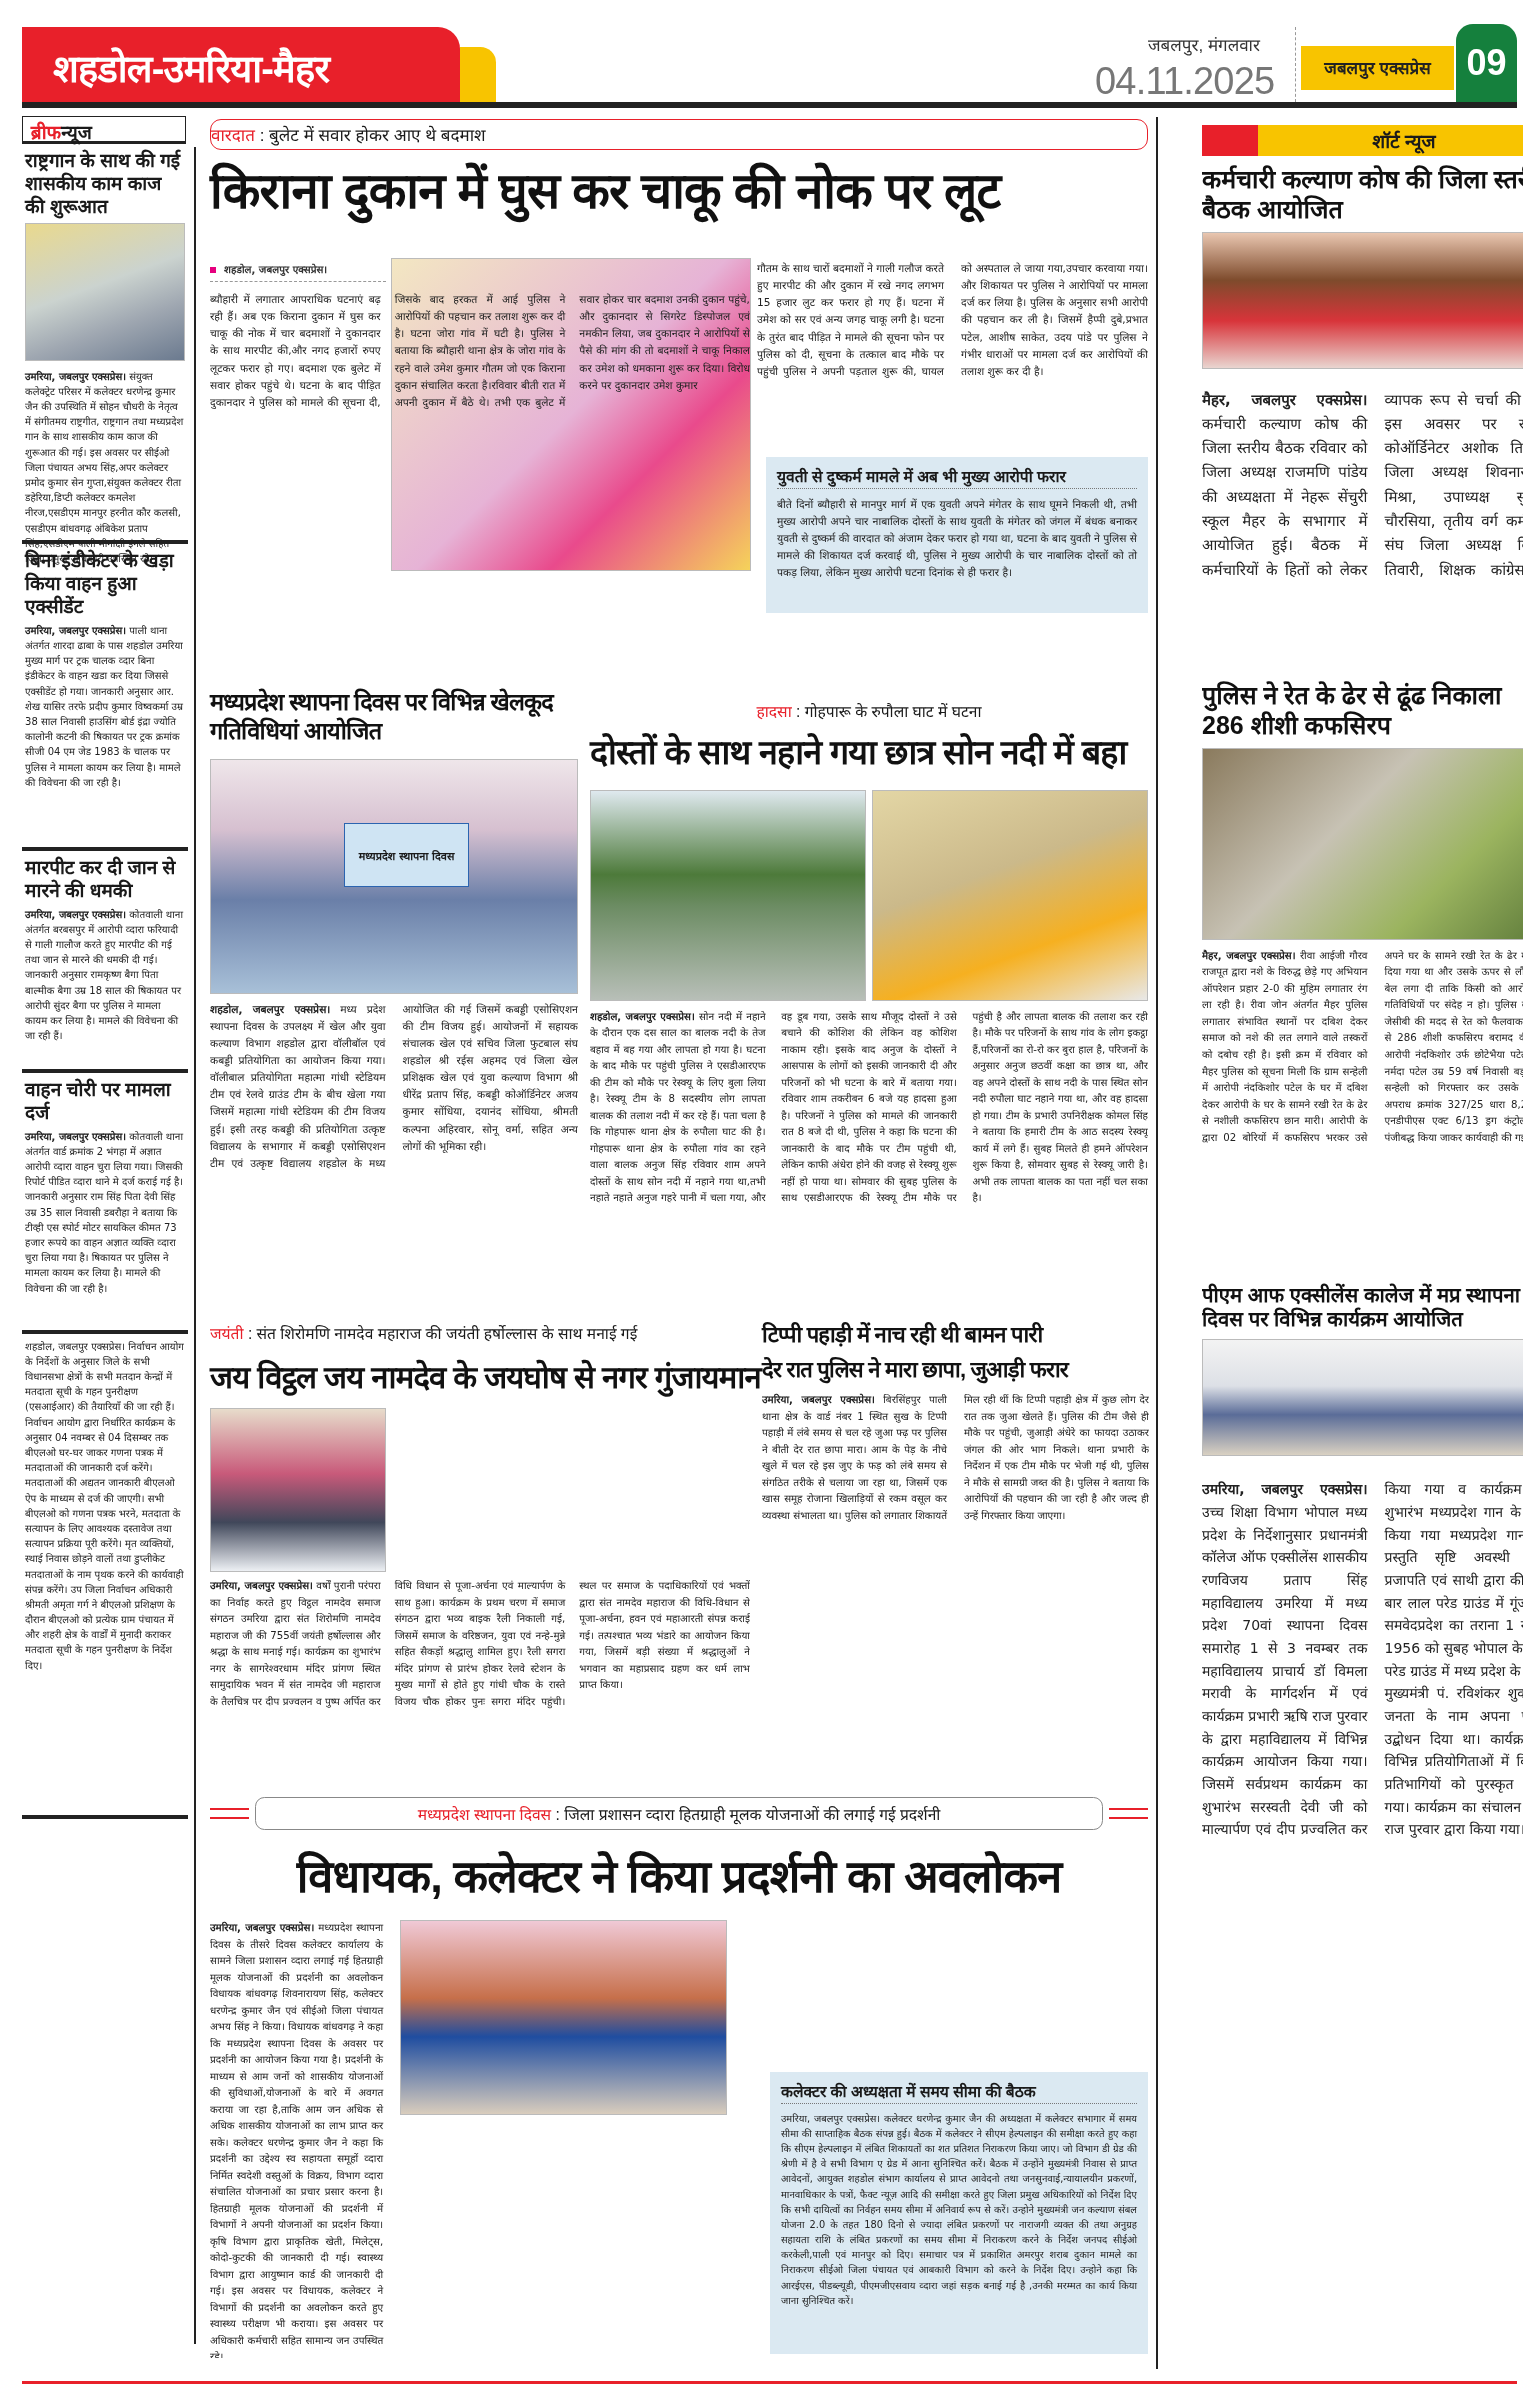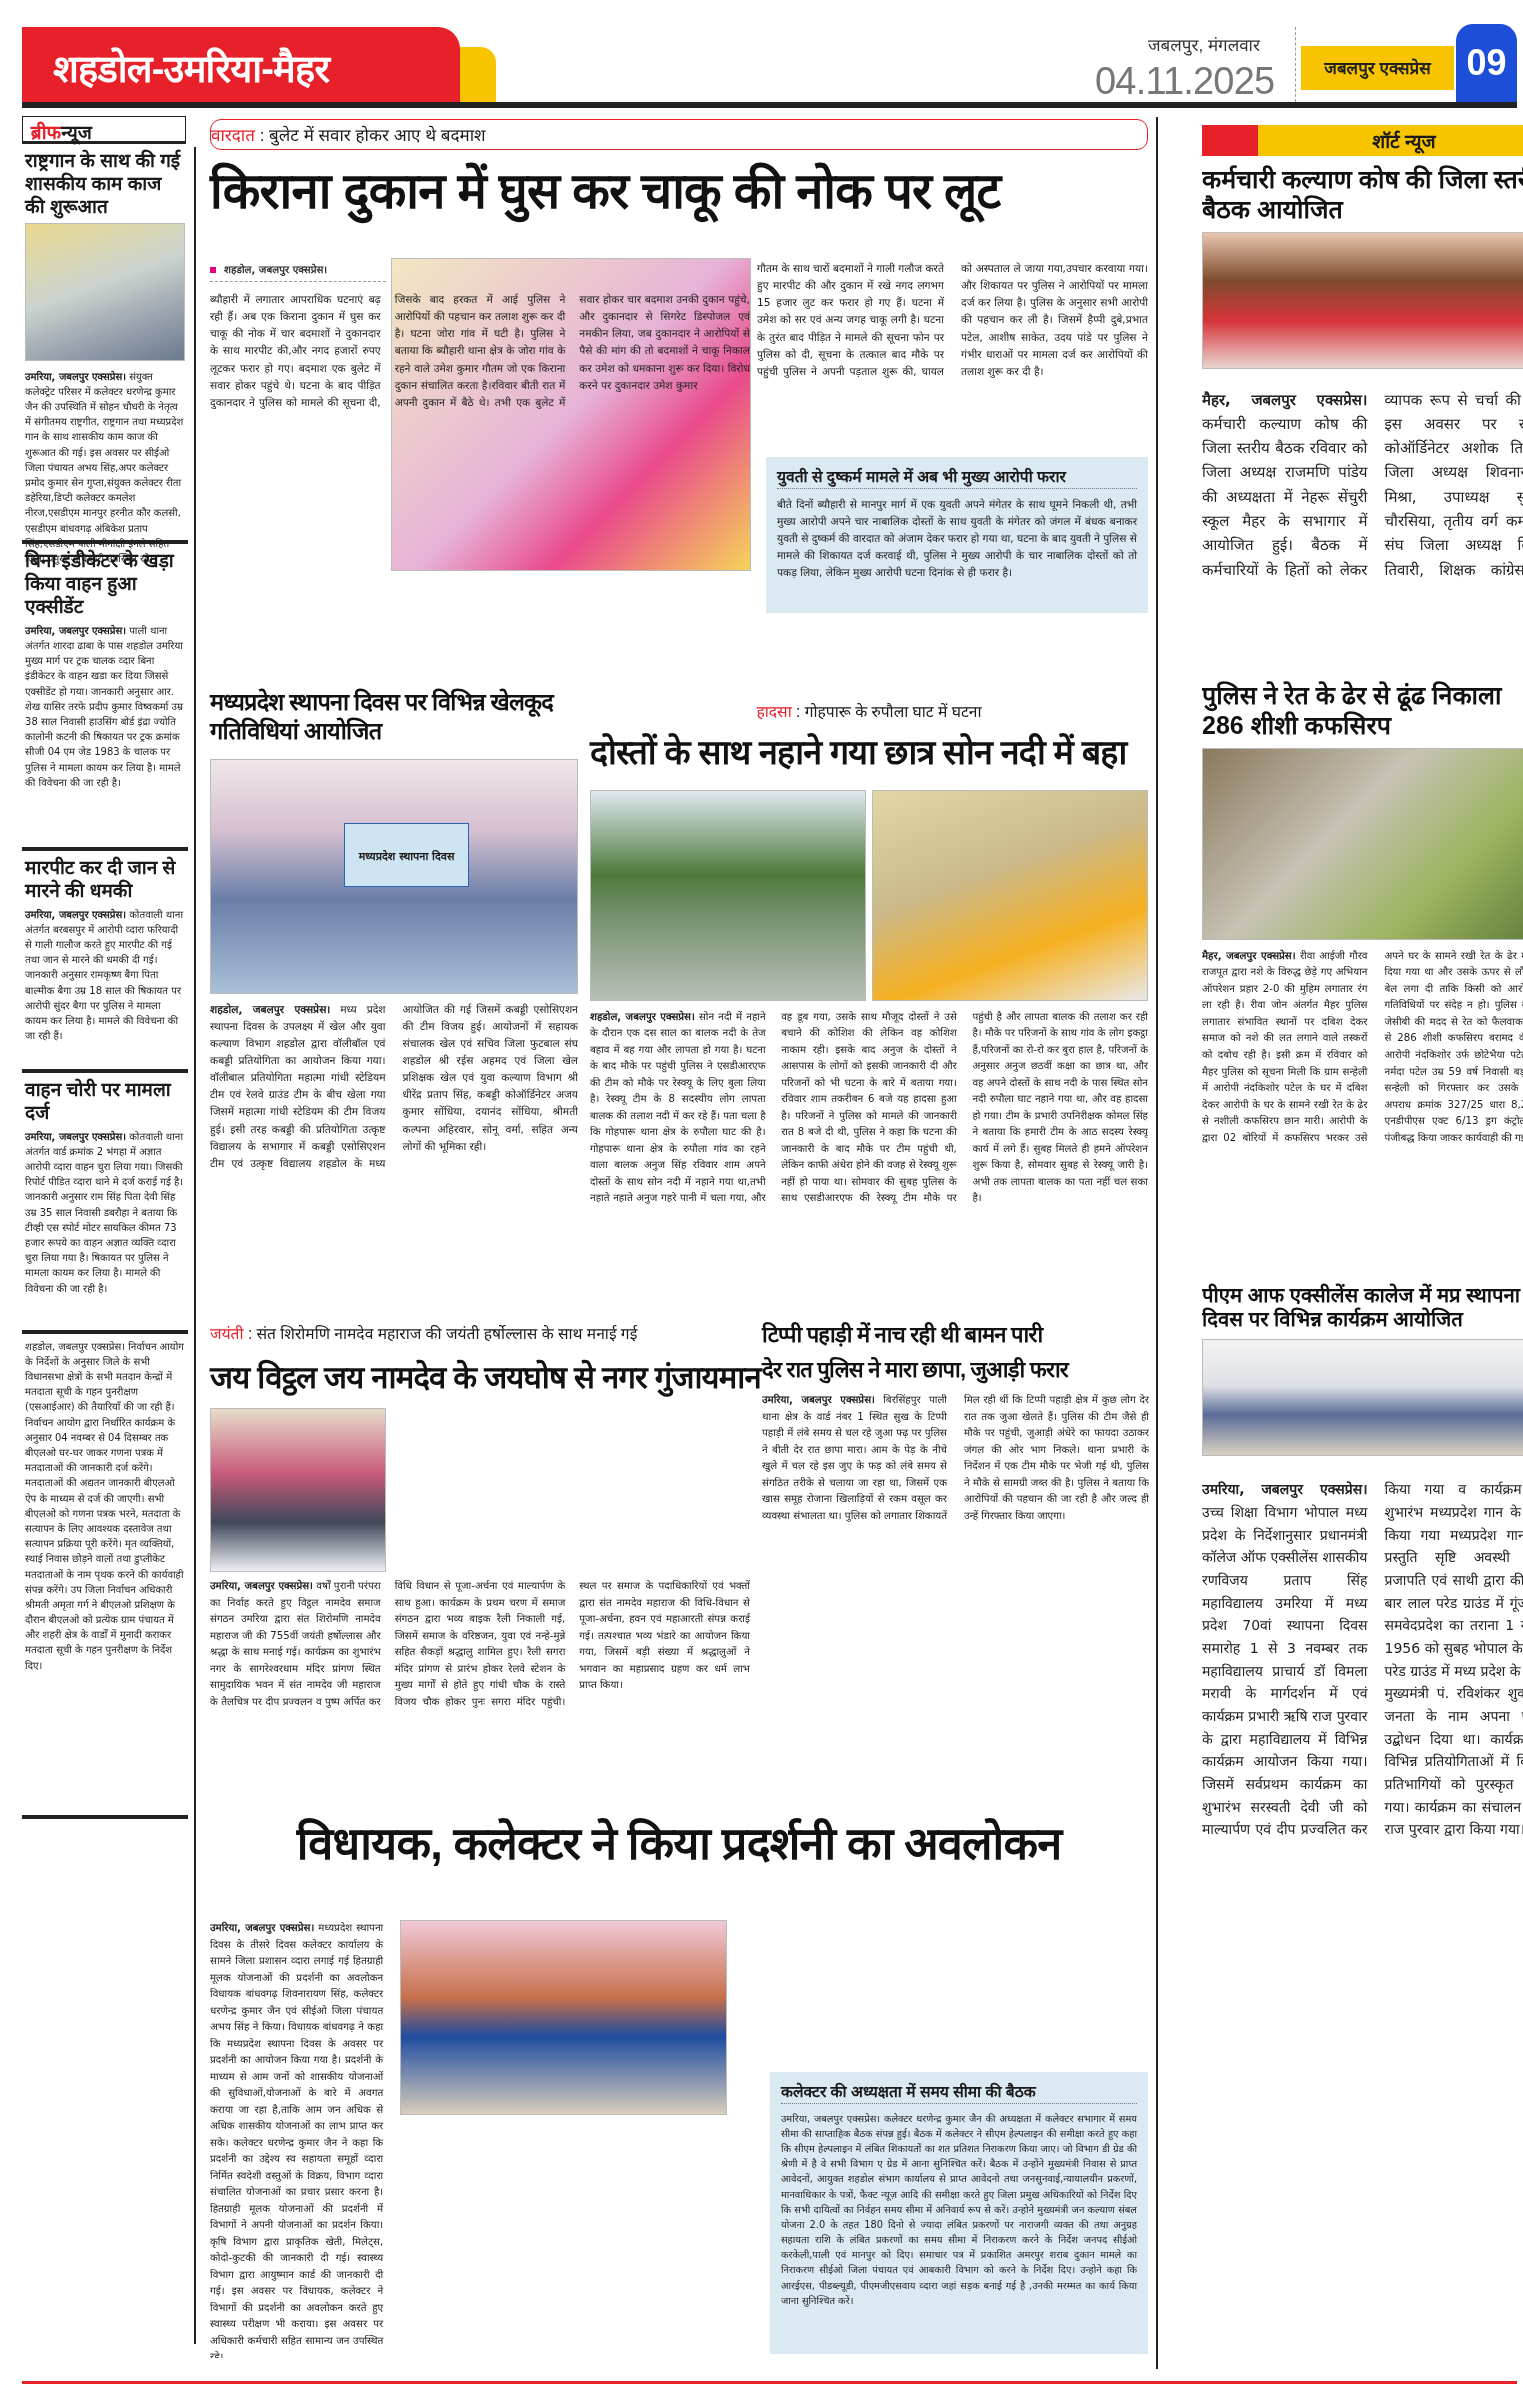--- a/index.html
+++ b/index.html
@@ -7,21 +7,21 @@
 .abs{position:absolute}
 
 #masthead{left:22px;top:26.6px;width:1495px;height:80px}
 .mh-red{position:absolute;left:0;top:0;width:438px;height:75px;background:#e8202a;border-top-right-radius:22px}
 .mh-yellow{position:absolute;left:438px;top:20.3px;width:36px;height:55px;background:#f8c400;border-top-right-radius:15.6px}
 .mh-title{position:absolute;left:31px;top:14px;font-size:38px;font-weight:bold;color:#fff;font-family:"Liberation Sans",sans-serif;letter-spacing:-0.8px}
 .mh-city{position:absolute;left:1126px;top:6.3px;font-size:17px;color:#333;font-family:"Liberation Sans",sans-serif}
 .mh-date{position:absolute;left:1073px;top:33px;font-size:38px;color:#777;font-family:"Liberation Sans",sans-serif;letter-spacing:-0.8px}
 .mh-sep{position:absolute;left:1273px;top:0;height:75px;border-left:1.6px dashed #999}
 .mh-brand{position:absolute;left:1279px;top:19px;width:153px;height:44px;background:#f8c400;font-size:17px;font-weight:bold;color:#222;display:flex;align-items:center;justify-content:center;font-family:"Liberation Sans",sans-serif}
-.mh-page{position:absolute;left:1434px;top:-3.1px;width:61px;height:78px;background:#1d4ed8;border-top-left-radius:17px;border-top-right-radius:17px;color:#fff;font-size:36px;font-weight:bold;display:flex;align-items:center;justify-content:center;font-family:"Liberation Sans",sans-serif}
+.mh-page{position:absolute;left:1434px;top:-3.1px;width:61px;height:78px;background:#15803d;border-top-left-radius:17px;border-top-right-radius:17px;color:#fff;font-size:36px;font-weight:bold;display:flex;align-items:center;justify-content:center;font-family:"Liberation Sans",sans-serif}
 .mh-bar{position:absolute;left:0;top:75px;width:1495px;height:6.3px;background:#222}
 
 #leftcol{left:22px;top:116px;width:172px;height:2252px}
 .brief-hdr{border:1.6px solid #222;border-bottom:3.1px solid #222;height:28px;padding:1.6px 7.8px;font-size:19px;font-weight:bold;font-family:"Liberation Sans",sans-serif}
 .brief-hdr .r{color:#e8202a}
 .leftrule{position:absolute;left:172px;top:31px;width:2.3px;height:2197px;background:#222}
 .lstory{padding:4.7px 3.1px 7.8px 3.1px;border-bottom:4.7px solid #222;margin-right:6.3px}
 .lstory h3{font-size:19px;line-height:1.22;font-weight:bold;font-family:"Liberation Sans",sans-serif;margin-bottom:4.7px}
 .lstory p{font-size:10px;line-height:1.52;color:#222}
 .lstory p b{font-weight:bold}
@@ -153,20 +153,27 @@
 
 <div class="abs" style="left:762px;top:1318px;width:387px">
   <div class="headline" style="font-size:22px">टिप्पी पहाड़ी में नाच रही थी बामन पारी</div>
   <div class="headline" style="font-size:22px;margin-top:4.7px">देर रात पुलिस ने मारा छापा, जुआड़ी फरार</div>
   <div class="body cols2" style="margin-top:9.4px;height:368px;overflow:hidden;font-size:10.2px">
     <b>उमरिया, जबलपुर एक्सप्रेस।</b> <span>बिरसिंहपुर पाली थाना क्षेत्र के वार्ड नंबर 1 स्थित सुख के टिप्पी पहाड़ी में लंबे समय से चल रहे जुआ फ्ढ़ पर पुलिस ने बीती देर रात छापा मारा। आम के पेड़ के नीचे खुले में चल रहे इस जुए के फड़ को लंबे समय से संगठित तरीके से चलाया जा रहा था, जिसमें एक खास समूह रोजाना खिलाड़ियों से रकम वसूल कर व्यवस्था संभालता था। पुलिस को लगातार शिकायतें मिल रही थीं कि टिप्पी पहाड़ी क्षेत्र में कुछ लोग देर रात तक जुआ खेलते हैं। पुलिस की टीम जैसे ही मौके पर पहुंची, जुआड़ी अंधेरे का फायदा उठाकर जंगल की ओर भाग निकले। थाना प्रभारी के निर्देशन में एक टीम मौके पर भेजी गई थी, पुलिस ने मौके से सामग्री जब्त की है। पुलिस ने बताया कि आरोपियों की पहचान की जा रही है और जल्द ही उन्हें गिरफ्तार किया जाएगा।</span>
   </div>
 </div>
 
 <div class="abs" style="left:210px;top:1797px;width:938px">
+  <div style="display:flex;align-items:center;gap:6.3px">
+    <div style="width:39px;height:11px;border-top:2.3px solid #e8202a;border-bottom:2.3px solid #e8202a"></div>
+    <div style="flex:1;border:1.6px solid #888;border-radius:9.4px;text-align:center;font-size:15.6px;font-family:'Liberation Sans',sans-serif;padding:4.7px 0">
+      <span style="color:#e8202a">मध्यप्रदेश स्थापना दिवस</span> : <span>जिला प्रशासन व्दारा हितग्राही मूलक योजनाओं की लगाई गई प्रदर्शनी</span>
+    </div>
+    <div style="width:39px;height:11px;border-top:2.3px solid #e8202a;border-bottom:2.3px solid #e8202a"></div>
+  </div>
   <div class="headline" style="font-size:45px;margin-top:14px;text-align:center">विधायक, कलेक्टर ने किया प्रदर्शनी का अवलोकन</div>
 </div>
 <div class="abs photo" style="left:400px;top:1920px;width:327px;height:195px;background:linear-gradient(180deg,#f0c9d6 0%,#c66f4a 40%,#1f4da0 60%,#d9cdbd 100%)"></div>
 <div class="abs body" style="left:210px;top:1920px;width:938px;height:446px;overflow:hidden;font-size:10.2px">
   <div style="float:left;width:181px;height:438px;overflow:hidden;padding-right:7.8px">
     <b>उमरिया, जबलपुर एक्सप्रेस।</b> <span>मध्यप्रदेश स्थापना दिवस के तीसरे दिवस कलेक्टर कार्यालय के सामने जिला प्रशासन व्दारा लगाई गई हितग्राही मूलक योजनाओं की प्रदर्शनी का अवलोकन विधायक बांधवगढ़ शिवनारायण सिंह, कलेक्टर धरणेन्द्र कुमार जैन एवं सीईओ जिला पंचायत अभय सिंह ने किया। विधायक बांधवगढ़ ने कहा कि मध्यप्रदेश स्थापना दिवस के अवसर पर प्रदर्शनी का आयोजन किया गया है। प्रदर्शनी के माध्यम से आम जनों को शासकीय योजनाओं की सुविधाओं,योजनाओं के बारे में अवगत कराया जा रहा है,ताकि आम जन अधिक से अधिक शासकीय योजनाओं का लाभ प्राप्त कर सके। कलेक्टर धरणेन्द्र कुमार जैन ने कहा कि प्रदर्शनी का उद्देश्य स्व सहायता समूहों व्दारा निर्मित स्वदेशी वस्तुओं के विक्रय, विभाग व्दारा संचालित योजनाओं का प्रचार प्रसार करना है। हितग्राही मूलक योजनाओं की प्रदर्शनी में विभागों ने अपनी योजनाओं का प्रदर्शन किया। कृषि विभाग द्वारा प्राकृतिक खेती, मिलेट्स, कोदो-कुटकी की जानकारी दी गई। स्वास्थ्य विभाग द्वारा आयुष्मान कार्ड की जानकारी दी गई। इस अवसर पर विधायक, कलेक्टर ने विभागों की प्रदर्शनी का अवलोकन करते हुए स्वास्थ्य परीक्षण भी कराया। इस अवसर पर अधिकारी कर्मचारी सहित सामान्य जन उपस्थित रहे।</span>
   </div>
 </div>
 <div class="abs boxed" style="left:770px;top:2072px;width:378px;height:282px;overflow:hidden">
   <h4>कलेक्टर की अध्यक्षता में समय सीमा की बैठक</h4>

